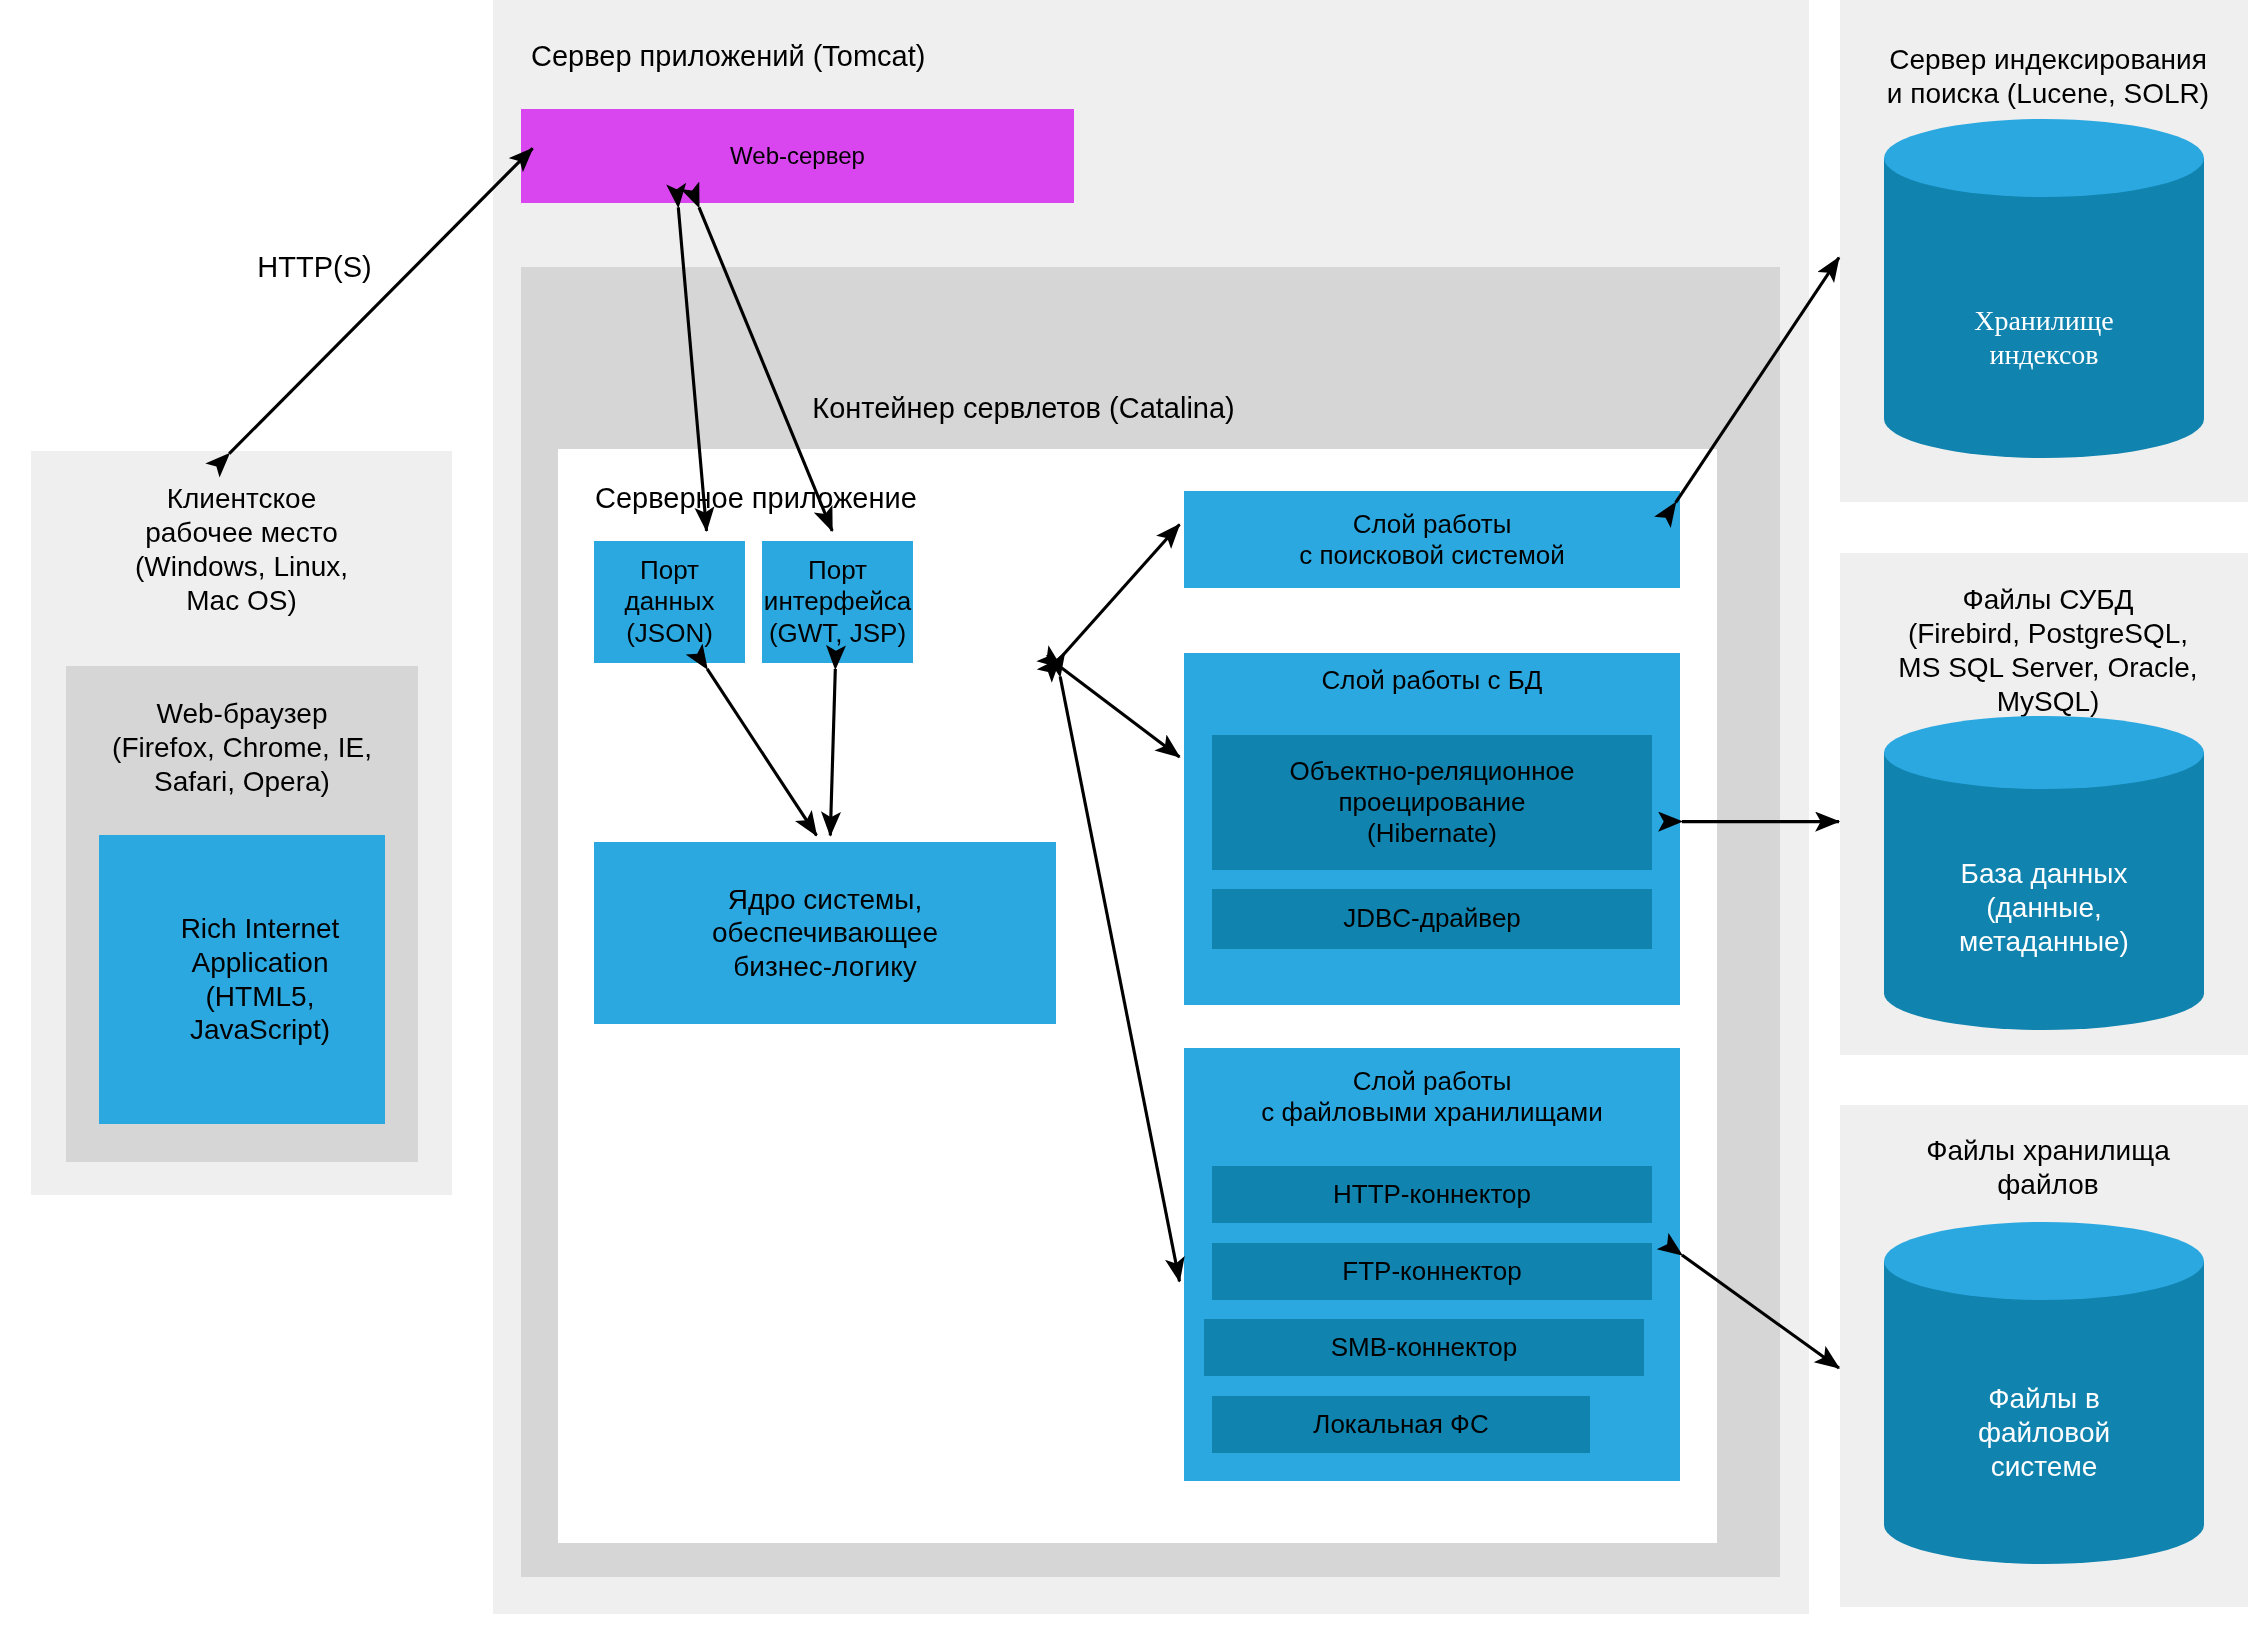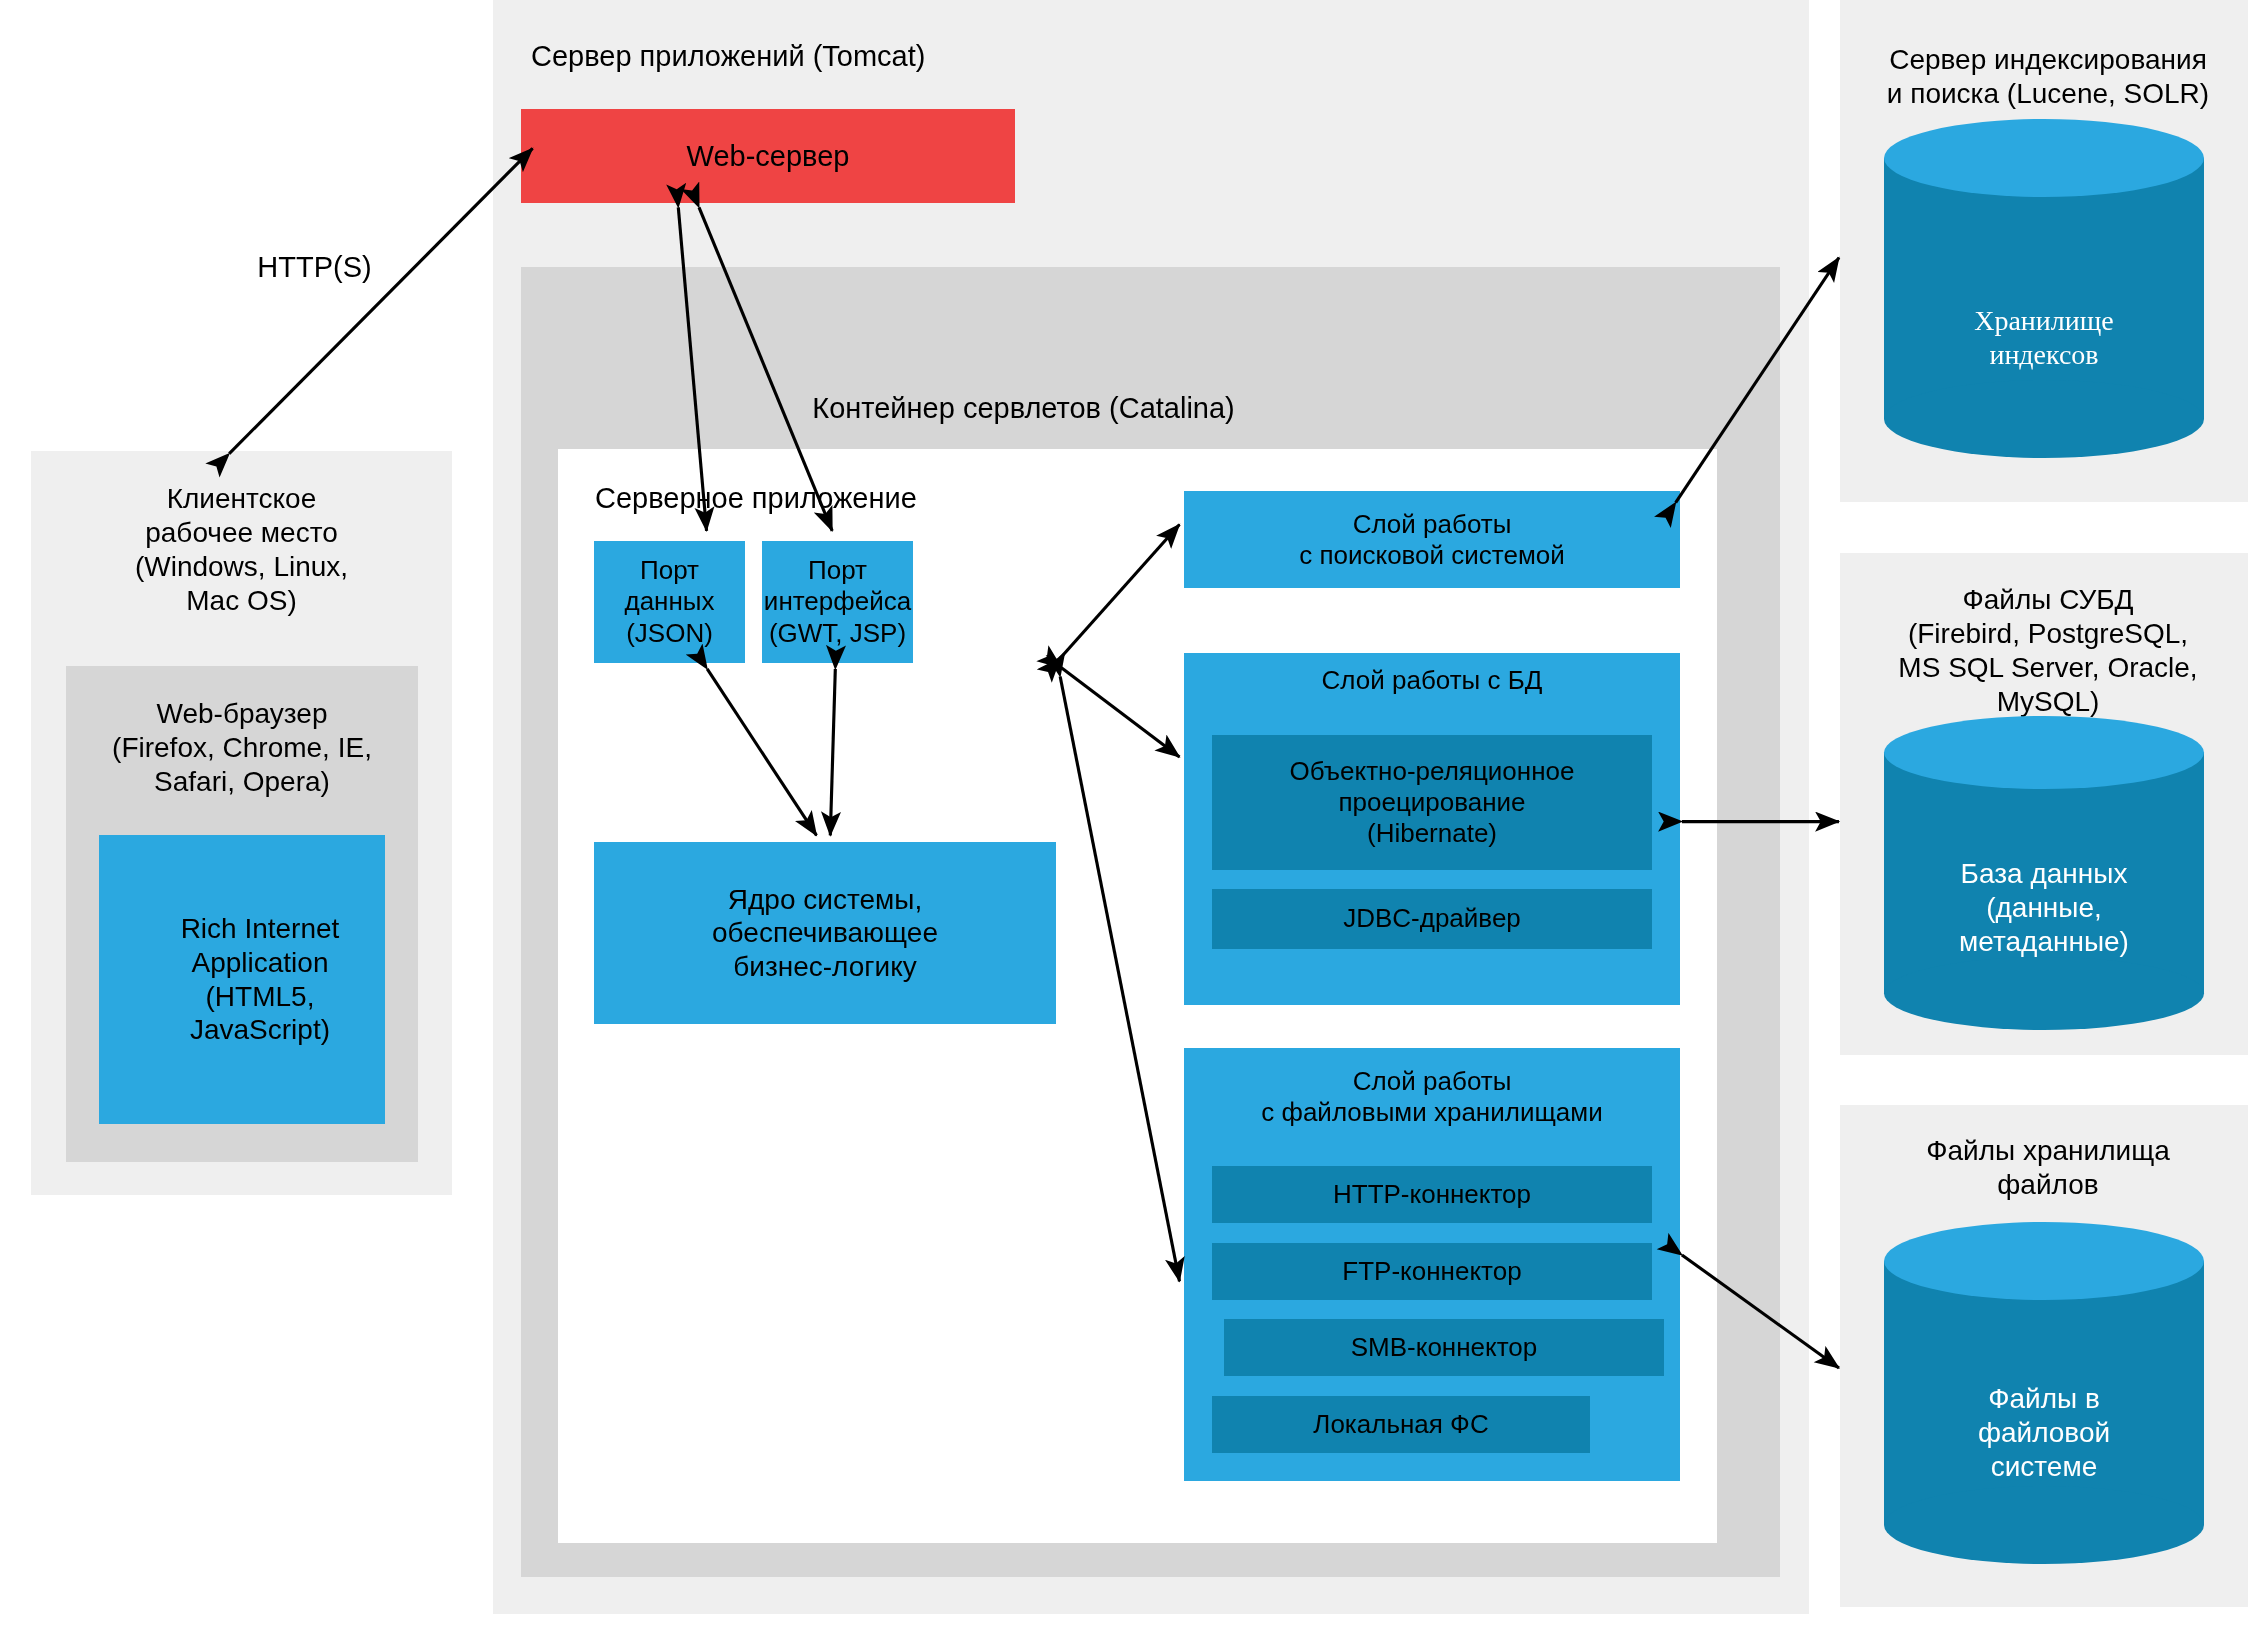--- a/index.html
+++ b/index.html
@@ -80,21 +80,21 @@
     <span style="white-space:pre-line;margin-left:36px;">Rich Internet
 Application
 (HTML5,
 JavaScript)</span>
   </div>
 
   <div class="panel surf-light" style="left:493px;top:0px;width:1316px;height:1614px;"></div>
 
   <div class="lbl left" style="left:531px;top:39px;width:1005px;font-size:29px;">Сервер приложений (Tomcat)</div>
 
-  <div class="blk" style="left:521px;top:109px;width:494px;height:94px;font-size:29px;background:#ef4444;">
+  <div class="blk" style="left:521px;top:109px;width:553px;height:94px;font-size:24px;background:#d946ef;">
     <span>Web-сервер</span>
   </div>
 
   <div class="panel surf-mid" style="left:521px;top:267px;width:1259px;height:1310px;"></div>
 
   <div class="lbl" style="left:521px;top:391px;width:1005px;font-size:29px;">Контейнер сервлетов (Catalina)</div>
 
   <div class="panel surf-white" style="left:558px;top:449px;width:1159px;height:1094px;"></div>
 
   <div class="lbl left" style="left:595px;top:481px;width:754px;font-size:29px;">Серверное приложение</div>
@@ -136,21 +136,21 @@
 
   <div class="group" style="left:1184px;top:1048px;width:496px;height:433px;">
     <div class="group-title" style="top:17.6px;font-size:26px;">Слой работы
 с файловыми хранилищами</div>
     <div class="blk dark" style="left:28px;top:118px;width:440px;height:57px;font-size:26px;">
       <span>HTTP-коннектор</span>
     </div>
     <div class="blk dark" style="left:28px;top:195px;width:440px;height:57px;font-size:26px;">
       <span>FTP-коннектор</span>
     </div>
-    <div class="blk dark" style="left:40px;top:271px;width:440px;height:57px;font-size:26px;">
+    <div class="blk dark" style="left:20px;top:271px;width:440px;height:57px;font-size:26px;">
       <span>SMB-коннектор</span>
     </div>
     <div class="blk dark" style="left:28px;top:348px;width:378px;height:57px;font-size:26px;">
       <span>Локальная ФС</span>
     </div>
   </div>
 
   <div class="panel surf-light" style="left:1840px;top:0px;width:408px;height:502px;"></div>
   <div class="lbl" style="left:1847px;top:43px;width:402px;font-size:28px;">Сервер индексирования
 и поиска (Lucene, SOLR)</div>

